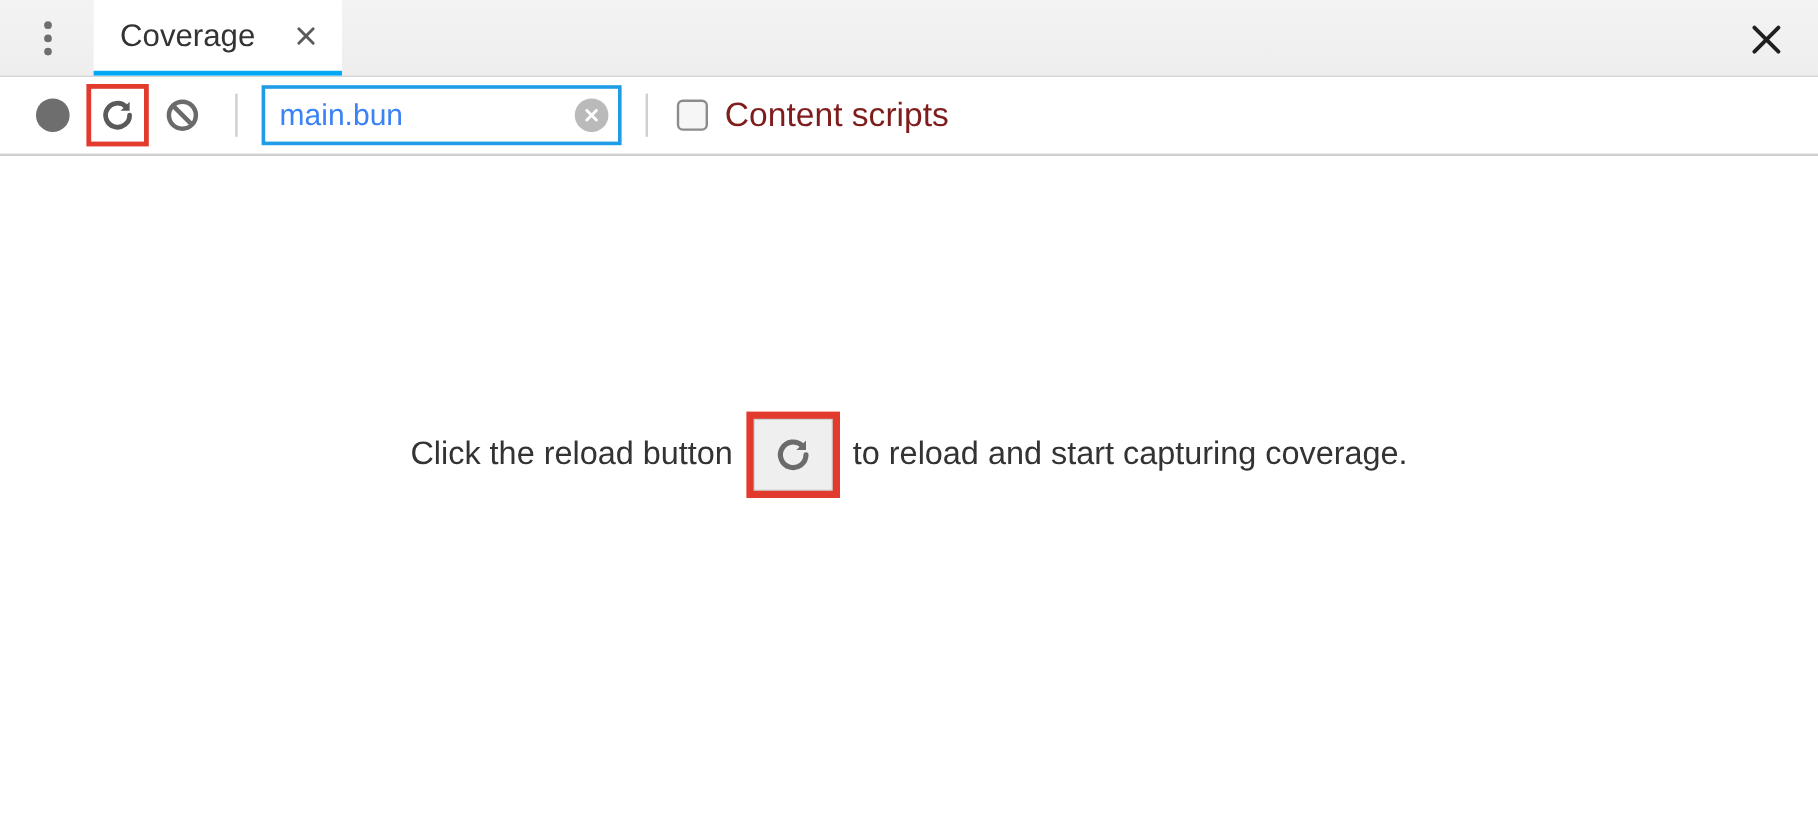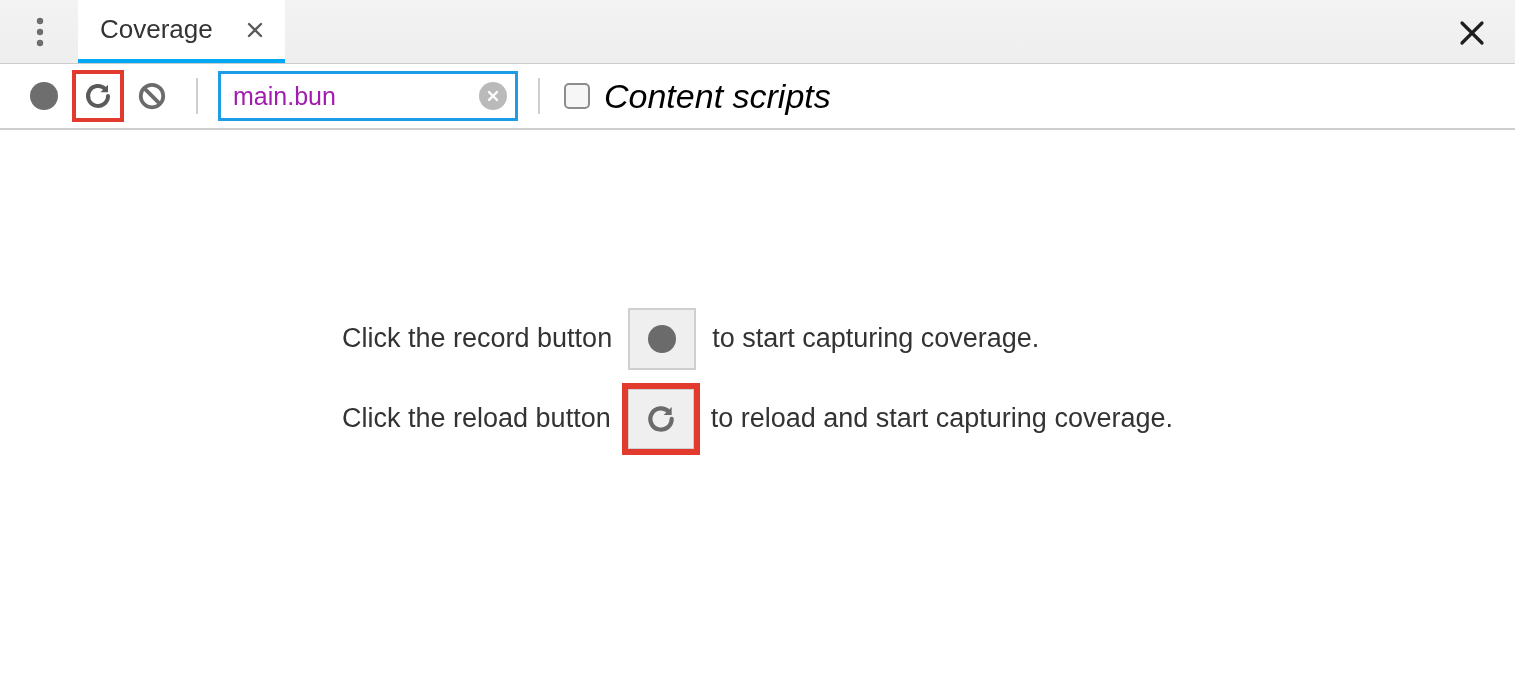--- a/index.html
+++ b/index.html
@@ -97,21 +97,21 @@
     height: 50px;
     width: 300px;
     display: flex;
     align-items: center;
     padding: 0 44px 0 12px;
   }
   .filter-input {
     border: none;
     outline: none;
     font-size: 25px;
-    color: #a21caf;
+    color: #3b82f6;
     width: 100%;
     background: transparent;
   }
   .filter-input::placeholder { color: #9a9a9a; }
   .filter-clear {
     position: absolute;
     right: 8px;
     width: 28px; height: 28px;
     border-radius: 50%;
     background: #bababa;
@@ -125,21 +125,21 @@
     gap: 14px;
     margin-left: 4px;
   }
   .chk {
     width: 26px; height: 26px;
     border: 2px solid #8c8c8c;
     border-radius: 5px;
     background: #f6f6f6;
     cursor: pointer;
   }
-  .chk-label { font-size: 34px; color: #000000; font-style: italic; }
+  .chk-label { font-size: 28px; color: #7f1d1d; }
 
   
   .content {
     height: calc(100% - 64px - 66px);
     display: flex;
     align-items: center;
     justify-content: center;
   }
   .hints {
     text-align: left;
@@ -233,27 +233,20 @@
 
   <div class="chk-wrap">
     <div class="chk"></div>
     <span class="chk-label">Content scripts</span>
   </div>
 </div>
 
 <div class="content">
   <div class="hints">
 
-    <div class="hint-row">
-      <span>Click the record button</span>
-      <div class="fake-btn">
-        <div class="fake-record-dot"></div>
-      </div>
-      <span>to start capturing coverage.</span>
-    </div>
 
     <div class="hint-row">
       <span>Click the reload button</span>
       <div class="fake-btn red">
         <svg width="32" height="32" viewBox="0 0 24 24" fill="none">
           <path d="M20 12a8 8 0 1 1-2.34-5.66" stroke="#6b6b6b" stroke-width="3.2" stroke-linecap="round"></path>
           <path d="M20 3v6h-6" fill="#6b6b6b"></path>
         </svg>
       </div>
       <span>to reload and start capturing coverage.</span>

